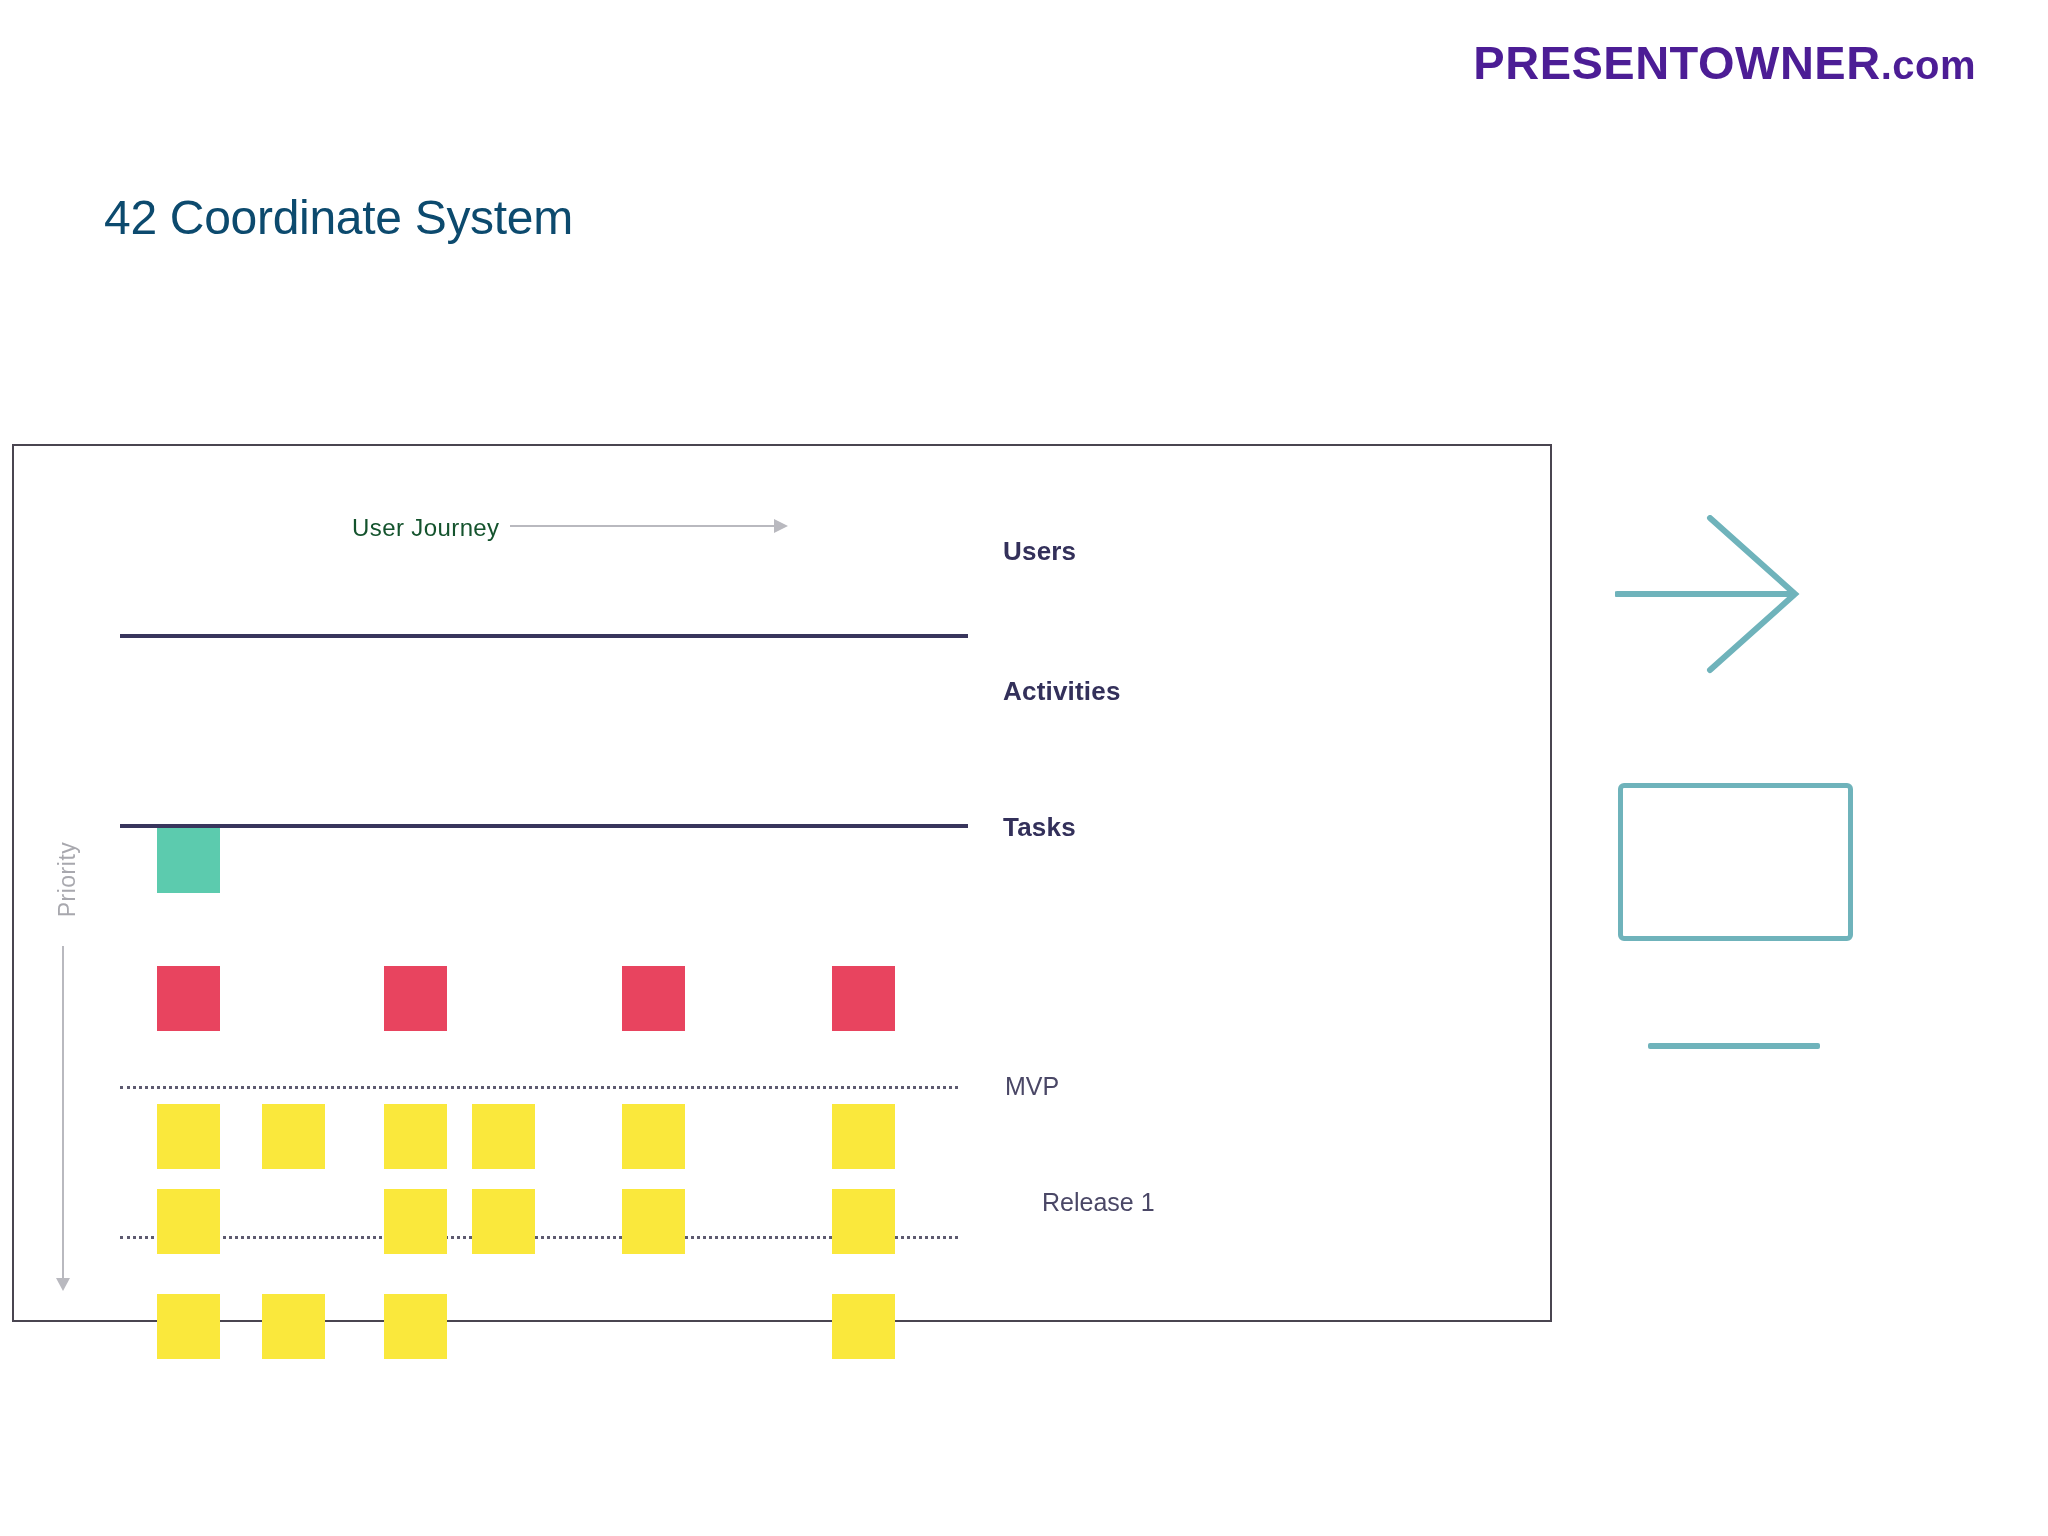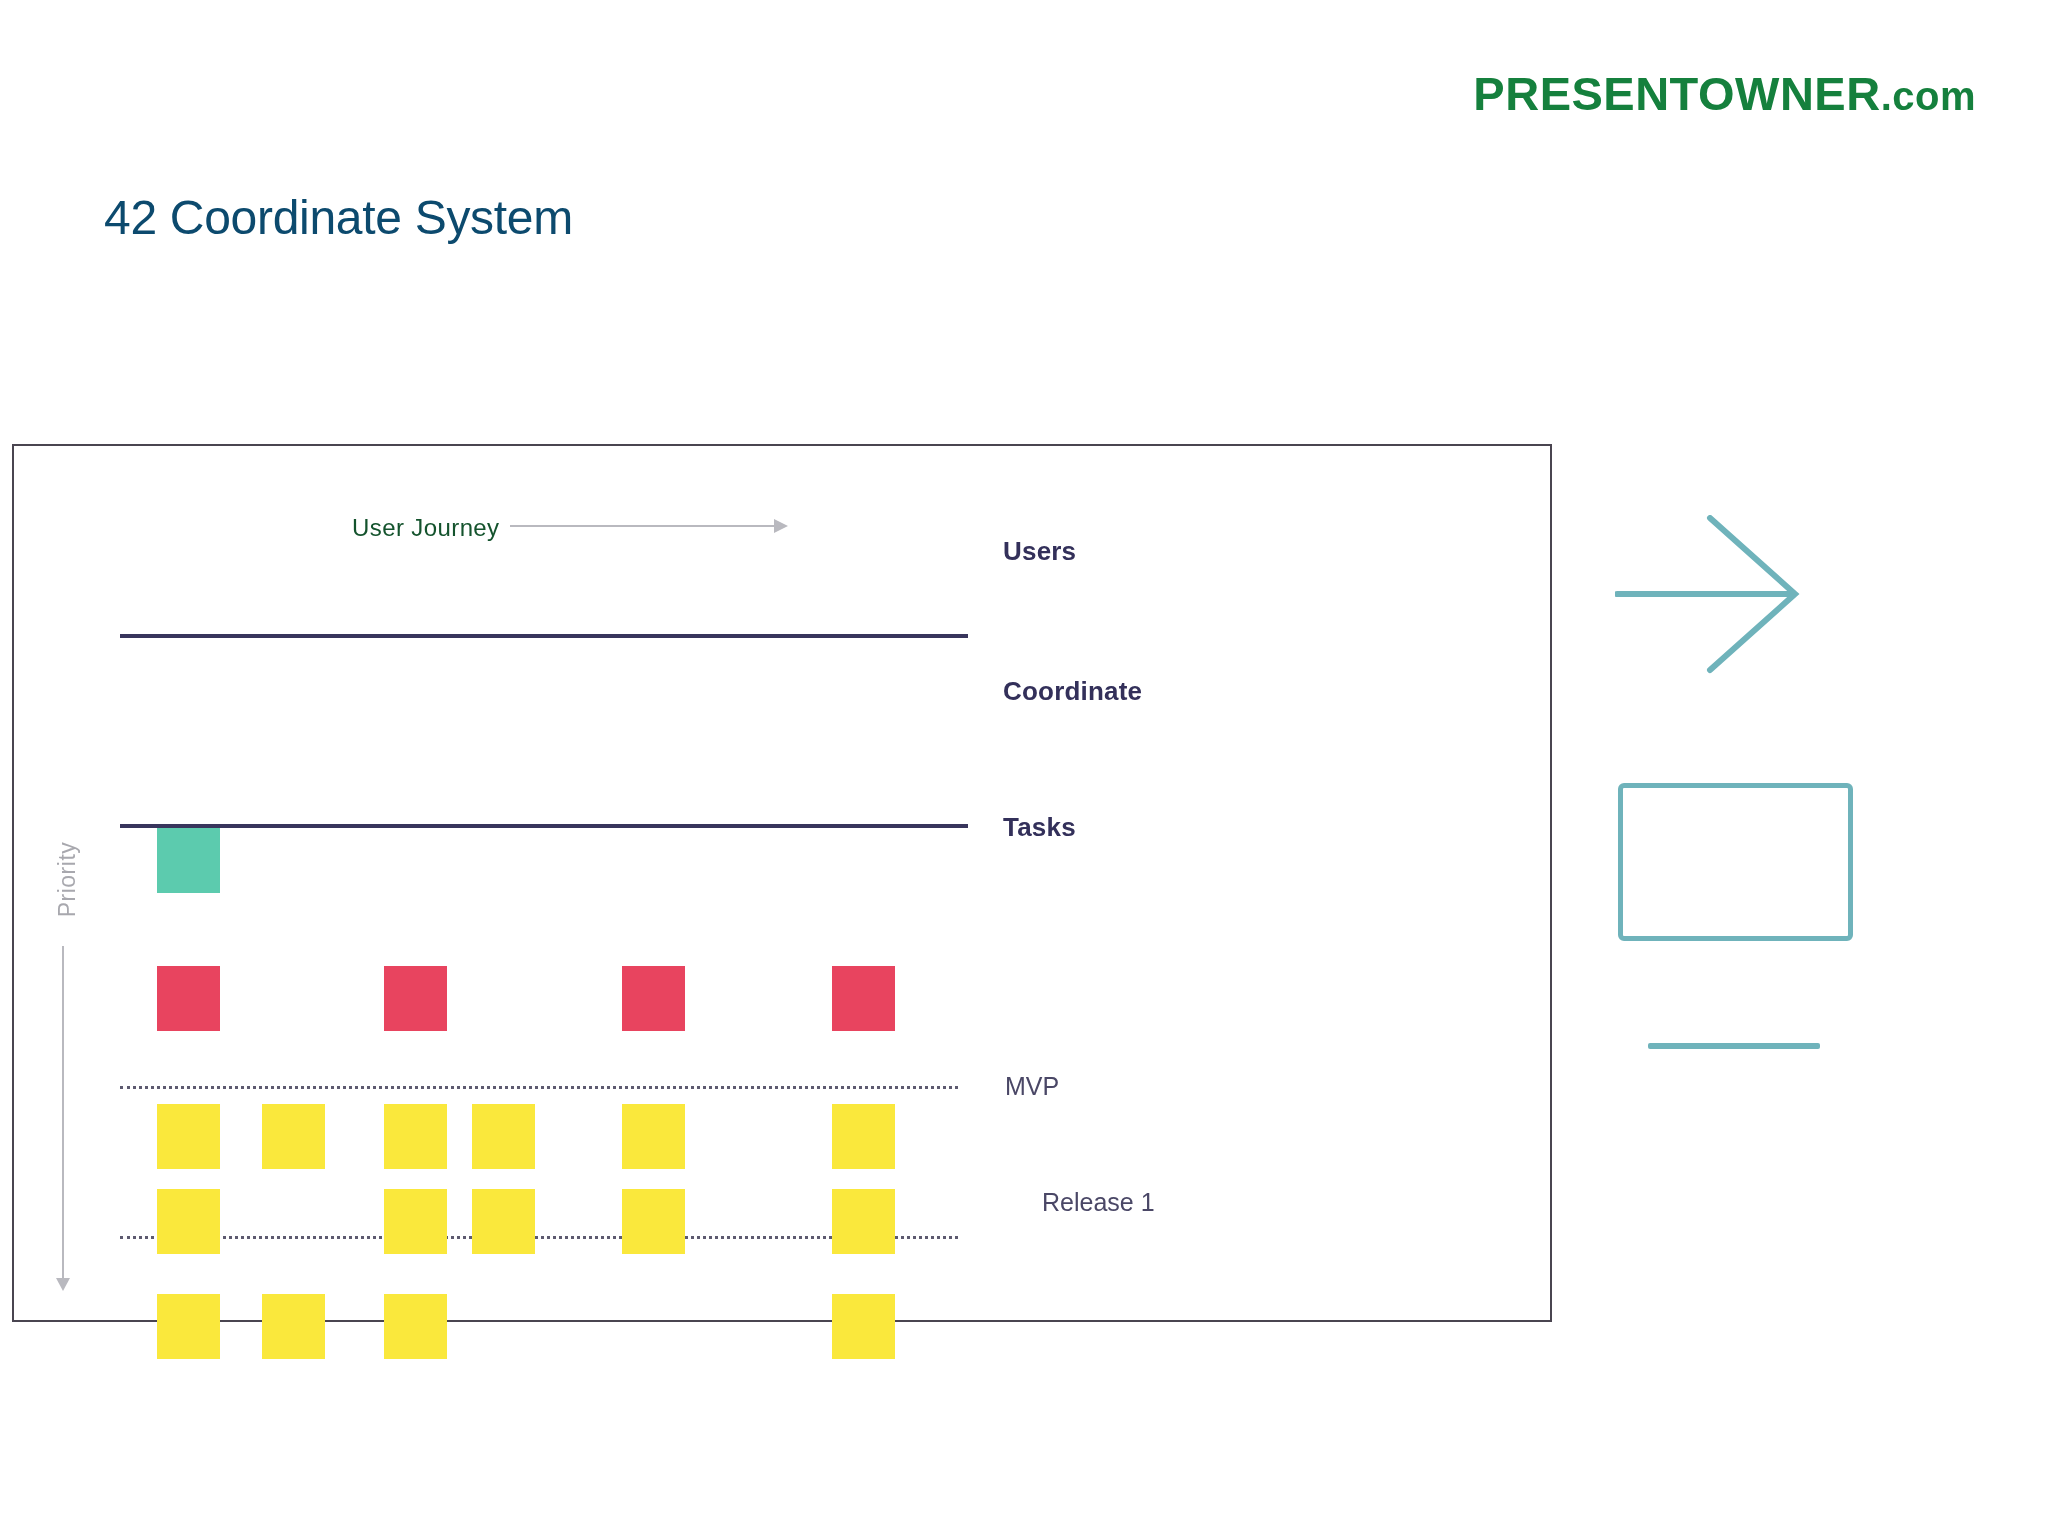--- a/index.html
+++ b/index.html
@@ -12,25 +12,25 @@
     height: 1536px;
     position: relative;
     font-family: "Liberation Sans", sans-serif;
     overflow: hidden;
   }
 
   
   #brand-logo {
     position: absolute;
     right: 72px;
-    top: 66px;
+    top: 35px;
     font-size: 47px;
     font-weight: 700;
     letter-spacing: 0.5px;
-    color: #15803d;
+    color: #4c1d95;
     white-space: nowrap;
   }
   #brand-logo .tld {
     font-size: 40px;
     font-weight: 700;
     text-transform: lowercase;
   }
 
   
   #slide-title {
@@ -225,21 +225,21 @@
 <div id="user-journey-label">User Journey</div>
 <div id="user-journey-arrow"></div>
 <div id="user-journey-arrow-head"></div>
 
 <div class="divider-solid" id="divider-users-activities"></div>
 <div class="divider-solid" id="divider-activities-tasks"></div>
 <div class="divider-dotted" id="divider-mvp"></div>
 <div class="divider-dotted" id="divider-release1"></div>
 
 <div class="row-label-strong" id="label-users">Users</div>
-<div class="row-label-strong" id="label-activities">Coordinate</div>
+<div class="row-label-strong" id="label-activities">Activities</div>
 <div class="row-label-strong" id="label-tasks">Tasks</div>
 <div class="row-label-light" id="label-mvp">MVP</div>
 <div class="row-label-light" id="label-release1">Release 1</div>
 
 <div id="cards-layer">
     <div class="card card-green" style="left: 157px; top: 828px;"></div>
     <div class="card card-red" style="left: 157px; top: 966px;"></div>
     <div class="card card-red" style="left: 384px; top: 966px;"></div>
     <div class="card card-red" style="left: 622px; top: 966px;"></div>
     <div class="card card-red" style="left: 832px; top: 966px;"></div>

